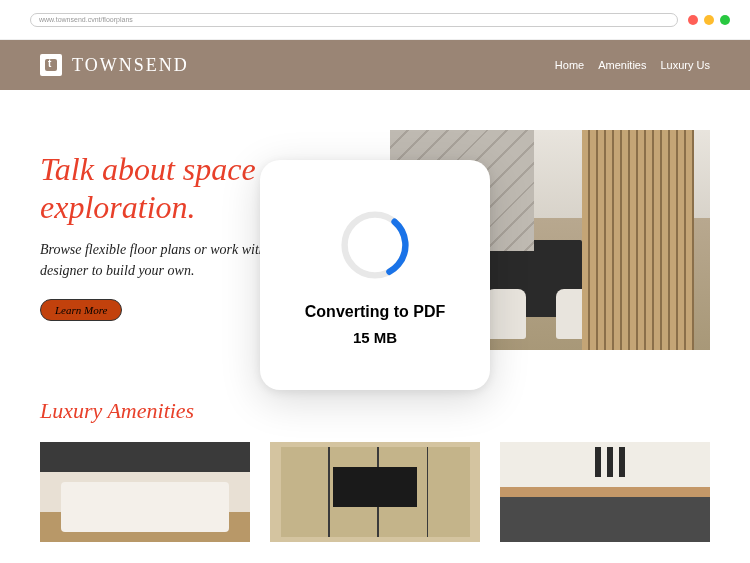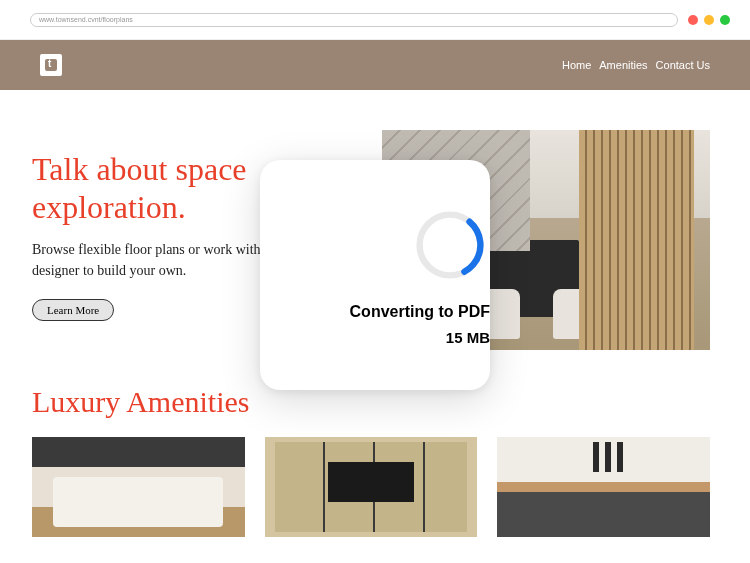--- a/index.html
+++ b/index.html
@@ -11,48 +11,48 @@
   .light.red { background: #ff5f57; }
   .light.yellow { background: #febc2e; }
   .light.green { background: #28c840; }
   .page { width: 750px; height: 523px; position: relative; overflow: hidden; }
   .navbar { height: 50px; background: #9a8575; display: flex; align-items: center; padding: 0 40px; justify-content: space-between; }
   .brand { display: flex; align-items: center; gap: 10px; }
   .brand-logo { width: 22px; height: 22px; background: #fff; display: flex; align-items: center; justify-content: center; border-radius: 2px; }
   .brand-logo-inner { width: 12px; height: 12px; background: #9a8575; border-radius: 2px; position: relative; }
   .brand-logo-inner::after { content: 't'; position: absolute; color: #fff; font-size: 10px; font-family: Arial; top: -1px; left: 3px; font-weight: bold; }
   .brand-name { color: #fff; font-size: 18px; letter-spacing: 2px; font-weight: 400; }
-  .nav-links { display: flex; gap: 8px; padding-left: 32px; }
+  .nav-links { display: flex; gap: 14px; padding-left: 32px; }
   .nav-link { color: #fff; font-size: 11px; font-family: Arial, sans-serif; cursor: pointer; }
-  .content { padding: 40px 40px 0 32px; position: relative; }
+  .content { padding: 40px 40px 0 40px; position: relative; font-style: italic; }
   .hero { display: flex; gap: 20px; }
   .hero-text { flex: 0 0 330px; padding-top: 20px; }
   .hero-title { color: #e8402a; font-size: 32px; font-weight: 400; line-height: 1.2; margin-bottom: 12px; }
   .hero-sub { color: #222; font-size: 14px; line-height: 1.5; margin-bottom: 18px; max-width: 280px; }
-  .learn-btn { display: inline-block; border: 1px solid #333; border-radius: 14px; padding: 4px 14px; font-size: 11px; cursor: pointer; background: #e5e5e5; }
+  .learn-btn { display: inline-block; border: 1px solid #333; border-radius: 14px; padding: 4px 14px; font-size: 11px; cursor: pointer; background: #c2410c; }
   .hero-image { flex: 1; height: 220px; position: relative; overflow: hidden; }
-  .amenities-title { color: #e8402a; font-size: 30px; font-weight: 400; margin-top: 35px; margin-bottom: 18px; }
+  .amenities-title { color: #e8402a; font-size: 22px; font-weight: 400; margin-top: 48px; margin-bottom: 18px; }
   .amenity-grid { display: flex; gap: 20px; }
   .amenity { flex: 1; height: 100px; position: relative; overflow: hidden; }
   
   .interior-hero { width: 100%; height: 100%; background: linear-gradient(to bottom, #e8e4dd 0%, #d8d3ca 40%, #b8a88f 40%, #a89878 100%); position: relative; }
   .interior-hero::before { content:''; position:absolute; left:10%; top:50%; width:50%; height:35%; background:#2a2a2a; border-radius:2px; } 
   .interior-hero::after { content:''; position:absolute; right:5%; top:0; width:35%; height:100%; background: repeating-linear-gradient(90deg, #c4a576 0 6px, #8a6f4a 6px 8px); } 
   .stairs { position:absolute; left:0; top:0; width:45%; height:55%; background: repeating-linear-gradient(135deg, #bfbab2 0 12px, #a8a29a 12px 14px); }
   .chair { position:absolute; width:40px; height:50px; background:#e8e4dd; border-radius:8px 8px 3px 3px; bottom:5%; }
   .chair.c1{left:8%;} .chair.c2{left:30%;} .chair.c3{left:52%;}
   .amenity-bed { width:100%; height:100%; background: linear-gradient(to bottom, #3a3a3a 0 30%, #e8e0d4 30% 70%, #b89868 70% 100%); position:relative;}
   .amenity-bed::after{content:'';position:absolute;left:10%;bottom:10%;width:80%;height:50%;background:#f4f0ea;border-radius:4px;}
   .amenity-tv { width:100%; height:100%; background: linear-gradient(to bottom, #d4c4a0 0 100%); position:relative;}
   .amenity-tv::after{content:'';position:absolute;left:30%;top:25%;width:40%;height:40%;background:#1a1a1a;}
   .amenity-tv::before{content:'';position:absolute;left:5%;top:5%;width:90%;height:90%;background:repeating-linear-gradient(90deg,#c4b48a 0 25%, #3a3a3a 25% 26%);}
   .amenity-kitchen { width:100%; height:100%; background: linear-gradient(to bottom, #f0ede6 0 45%, #c49868 45% 55%, #4a4a4a 55% 100%); position:relative;}
   .amenity-kitchen::after{content:'';position:absolute;left:45%;top:5%;width:6px;height:30px;background:#2a2a2a;box-shadow:12px 0 #2a2a2a, 24px 0 #2a2a2a;}
   
-  .modal { position: absolute; left: 50%; top: 45%; transform: translate(-50%, -50%); width: 230px; height: 230px; background: #fff; border-radius: 20px; box-shadow: 0 10px 40px rgba(0,0,0,0.15), 0 2px 10px rgba(0,0,0,0.08); display: flex; flex-direction: column; align-items: flex-end; justify-content: center; gap: 8px; font-family: Arial, Helvetica, sans-serif; }
+  .modal { position: absolute; left: 50%; top: 45%; transform: translate(-50%, -50%); width: 230px; height: 230px; background: #fff; border-radius: 20px; box-shadow: 0 10px 40px rgba(0,0,0,0.15), 0 2px 10px rgba(0,0,0,0.08); display: flex; flex-direction: column; align-items: center; justify-content: center; gap: 8px; font-family: Arial, Helvetica, sans-serif; }
   .spinner { width: 80px; height: 80px; margin-bottom: 10px; }
   .modal-title { font-size: 16px; font-weight: 700; color: #000; }
   .modal-size { font-size: 15px; font-weight: 700; color: #000; }
   
   .fade { position:absolute; left:0; right:0; bottom:0; height:20px; background:linear-gradient(to bottom, rgba(255,255,255,0), #fff);}
 </style>
 </head>
 <body>
 
 <div class="browser-chrome">
@@ -65,25 +65,26 @@
     <div class="light green"></div>
   </div>
 </div>
 
 <div class="page">
   <div class="navbar">
     <div class="brand">
       <div class="brand-logo">
           <div class="brand-logo-inner"></div>
         </div>
+      <div class="brand-name">TOWNSEND</div>
     </div>
     <div class="nav-links">
       <span class="nav-link">Home</span>
       <span class="nav-link">Amenities</span>
-      <span class="nav-link">Contact Us</span>
+      <span class="nav-link">Luxury Us</span>
     </div>
   </div>
 
   <div class="content">
     <div class="hero">
       <div class="hero-text">
         <h1 class="hero-title">Talk about space exploration.</h1>
         <p class="hero-sub">Browse flexible floor plans or work with a designer to build your own.</p>
         <span class="learn-btn">Learn More</span>
       </div>

